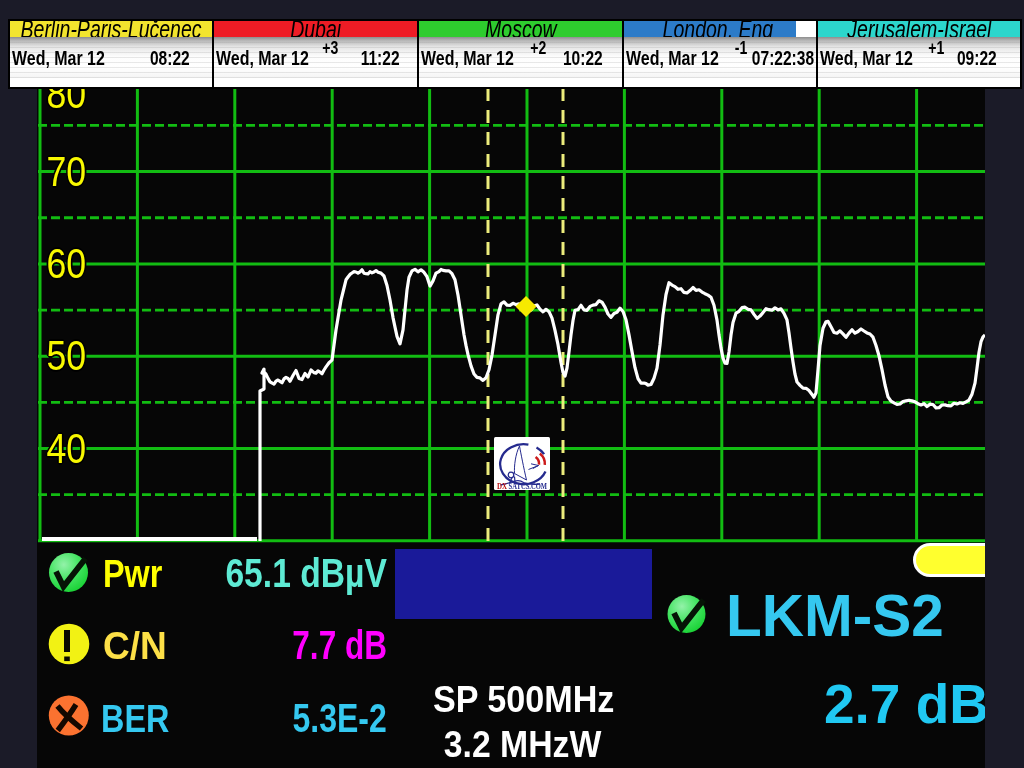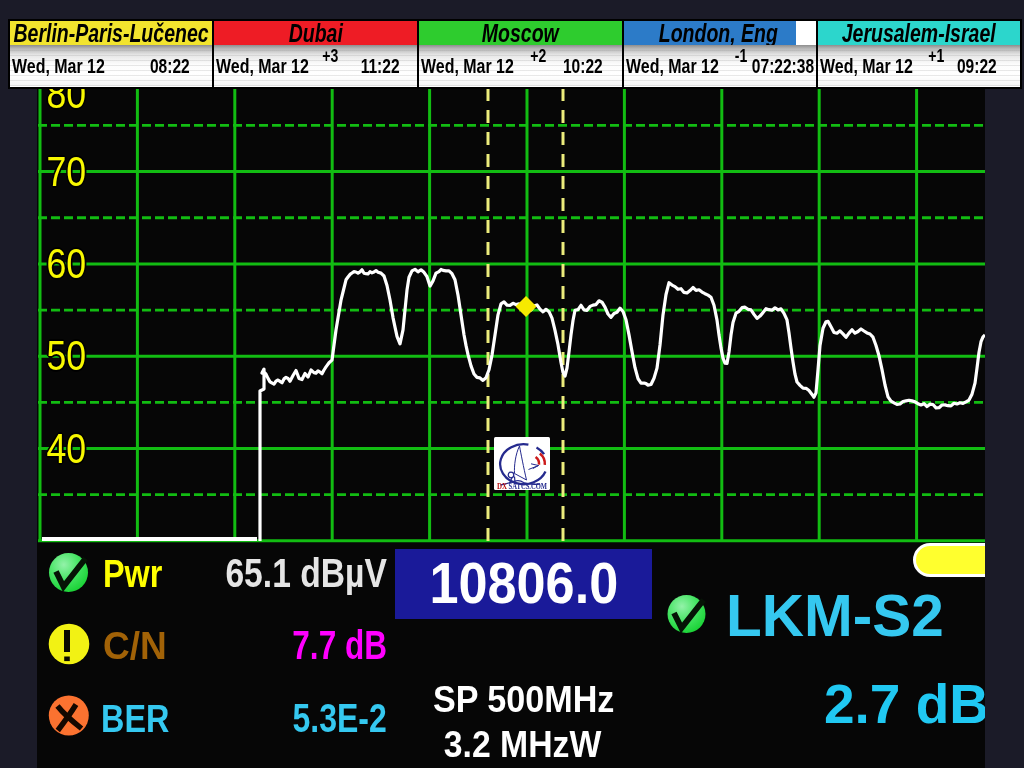--- a/index.html
+++ b/index.html
@@ -1,21 +1,21 @@
 <!DOCTYPE html>
 <html><head>
 <meta charset="utf-8">
 <style>
   html,body{margin:0;padding:0;}
   body{width:1024px;height:768px;background:#1b1b28;position:relative;overflow:hidden;
        font-family:"Liberation Sans",sans-serif;}
   
   .clk{position:absolute;top:19px;height:66px;border:2px solid #000;background:#fff;}
-  .chd{height:24px;display:flex;align-items:center;justify-content:center;
-       font-size:25px;font-weight:bold;font-style:italic;color:#000;white-space:nowrap;}
+  .chd{height:16px;display:flex;align-items:center;justify-content:center;
+       font-size:25px;font-weight:normal;font-style:italic;color:#000;white-space:nowrap;}
   .chd span{display:inline-block;transform:scaleX(.78);}
   .cbd{height:41px;position:relative;
        background:repeating-linear-gradient(180deg,rgba(150,150,150,.22) 0 1px,rgba(255,255,255,0) 1px 5px),linear-gradient(180deg,#8d8d8d 0%,#b5b5b5 8%,#e6e6e6 24%,#fdfdfd 48%,#ffffff 75%,#f4f4f4 100%);padding-left:44px;}
   .cdt{position:absolute;left:2px;top:7px;height:28px;line-height:28px;
        font-size:21px;font-weight:bold;color:#000;white-space:nowrap;
        transform:scaleX(.76);transform-origin:left center;}
   .ctm{position:absolute;top:7px;height:28px;line-height:28px;
        font-size:21px;font-weight:bold;color:#000;white-space:nowrap;
        transform:scaleX(.74);transform-origin:right center;}
   .csup{position:absolute;top:1px;font-size:18px;font-weight:bold;color:#000;
@@ -147,29 +147,28 @@
     <circle cx="23" cy="93" r="20.3" fill="#f2f214"></circle>
     <path d="M 21 79 L 21 101" stroke="#0a0a00" stroke-width="6"></path>
     <rect x="18.2" y="105.5" width="5.6" height="4.6" fill="#0a0a00"></rect>
 
     <circle cx="22.8" cy="164.5" r="20" fill="#fb7230"></circle>
     <path d="M 11.5 155 C 17 162 26 170 35.5 177.5" fill="none" stroke="#140800" stroke-width="5.4"></path>
     <path d="M 30 153.5 C 26 160 19 170 11.8 179.5" fill="none" stroke="#140800" stroke-width="5.4"></path>
   </svg>
 
   <div class="bt" style="left:66px;top:466px;font-size:39px;line-height:39px;color:#ffff00"><span class="sxl" style="transform:scaleX(.83)">Pwr</span></div>
-  <div class="bt" style="left:66px;top:538px;font-size:39px;line-height:39px;color:#a16207"><span class="sxl" style="transform:scaleX(.95)">C/N</span></div>
+  <div class="bt" style="left:66px;top:538px;font-size:39px;line-height:39px;color:#fde047"><span class="sxl" style="transform:scaleX(.95)">C/N</span></div>
   <div class="bt" style="left:64px;top:611px;font-size:39px;line-height:39px;color:#35c8f0"><span class="sxl" style="transform:scaleX(.83)">BER</span></div>
 
-  <div class="bt" style="right:598px;top:465px;font-size:41px;line-height:41px;color:#e5e5e5"><span class="sxr" style="transform:scaleX(.82)">65.1 dBµV</span></div>
+  <div class="bt" style="right:598px;top:465px;font-size:41px;line-height:41px;color:#5eead4"><span class="sxr" style="transform:scaleX(.82)">65.1 dBµV</span></div>
   <div class="bt" style="right:598px;top:537px;font-size:41px;line-height:41px;color:#ff00ff"><span class="sxr" style="transform:scaleX(.77)">7.7 dB</span></div>
   <div class="bt" style="right:598px;top:610px;font-size:41px;line-height:41px;color:#35c8f0"><span class="sxr" style="transform:scaleX(.78)">5.3E-2</span></div>
 
   <div style="position:absolute;left:358px;top:461px;width:257px;height:70px;background:#1a1a99;"></div>
-  <div class="bt" style="left:358px;top:466px;width:257px;text-align:center;font-size:58px;line-height:58px;color:#fff"><span class="sxc" style="transform:scaleX(.9)">10806.0</span></div>
   <div class="bt" style="left:358px;top:593px;width:257px;text-align:center;font-size:37.5px;line-height:37.5px;color:#fff"><span class="sxc" style="transform:scaleX(.91)">SP 500MHz</span></div>
   <div class="bt" style="left:357px;top:638px;width:257px;text-align:center;font-size:37.5px;line-height:37.5px;color:#fff"><span class="sxc" style="transform:scaleX(.9)">3.2 MHzW</span></div>
 
   <svg width="44" height="44" viewBox="0 0 44 44" style="position:absolute;left:628px;top:504px">
     <circle cx="21.5" cy="22" r="19" fill="url(#gg)"></circle>
     <path d="M 9 21 L 16.5 36 L 38.5 8" fill="none" stroke="#061406" stroke-width="5.8"></path>
   </svg>
   <div class="bt" style="left:689px;top:499px;font-size:58.5px;line-height:58.5px;color:#35c8f0">LKM-S2</div>
   <div class="bt" style="left:787px;top:589px;font-size:55px;line-height:55px;color:#20c8f2">2.7 dB</div>
 

